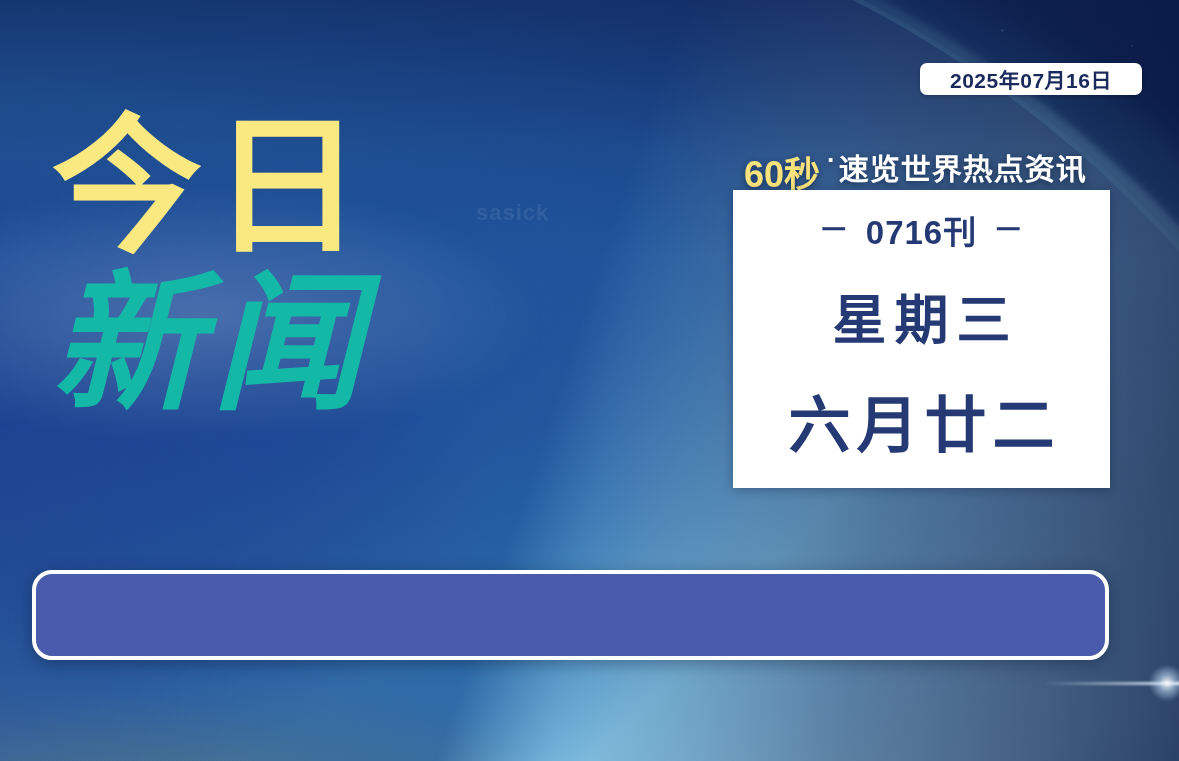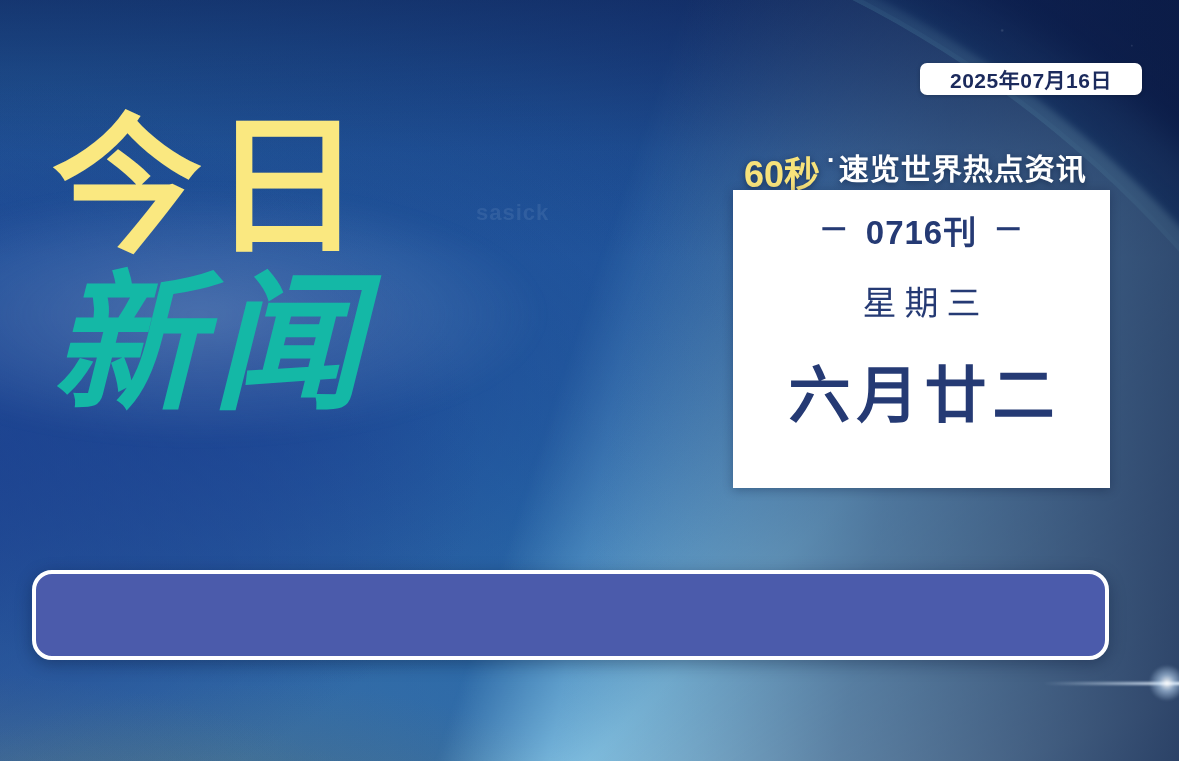--- a/index.html
+++ b/index.html
@@ -322,22 +322,22 @@
     font-weight: 800;
     letter-spacing: 1px;
   }
   .issue-dash {
     font-size: 30px;
     font-weight: 700;
     line-height: 1;
   }
   .weekday {
     margin-top: 22px;
-    font-size: 34px;
-    font-weight: 400;
+    font-size: 54px;
+    font-weight: 700;
     letter-spacing: 8px;
     text-indent: 8px;
   }
   .lunar {
     margin-top: 20px;
     font-size: 62px;
     font-weight: 900;
     letter-spacing: 6px;
     text-indent: 6px;
   }

